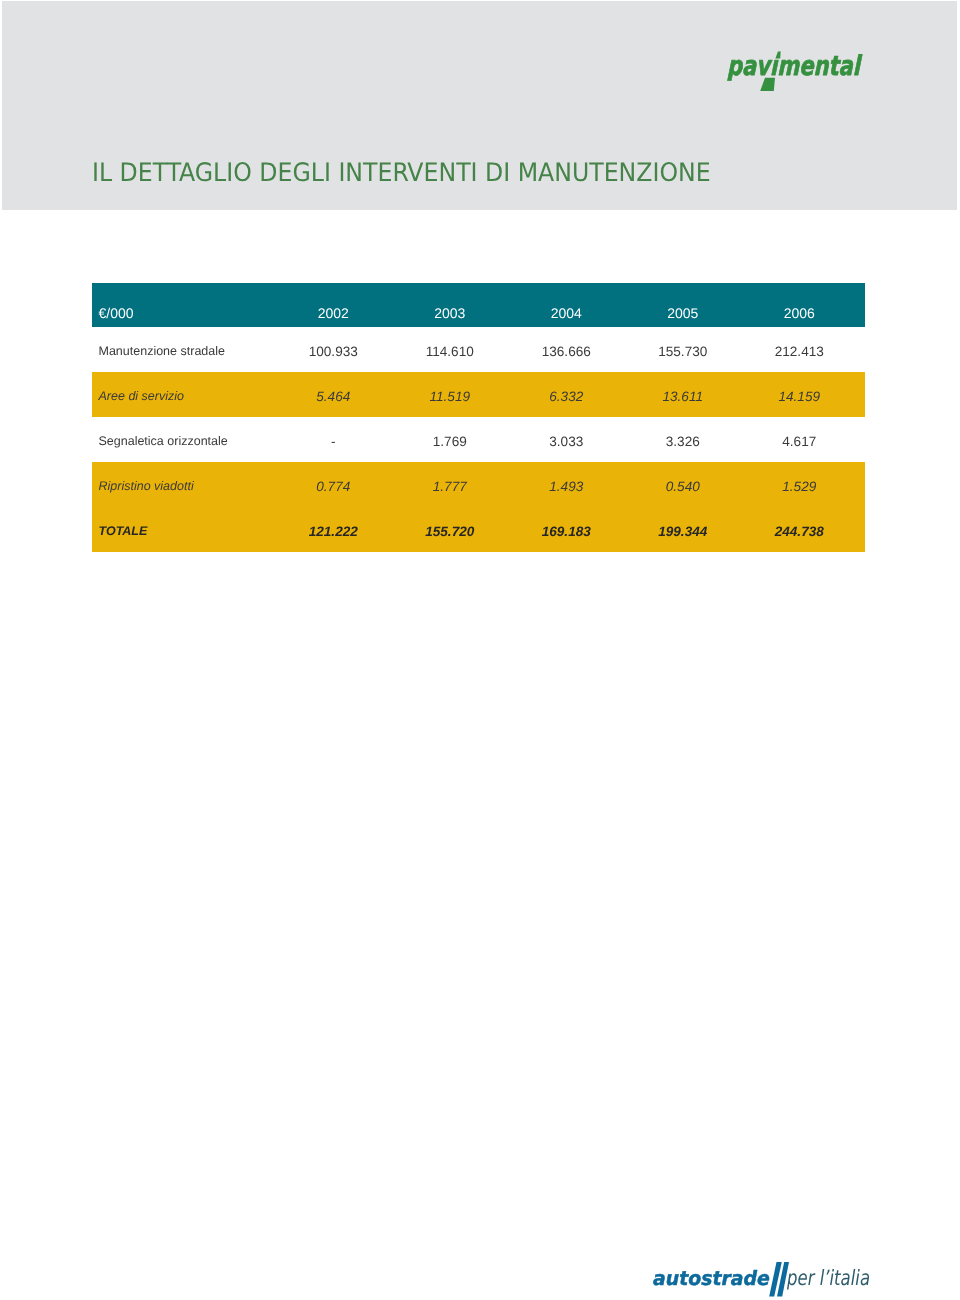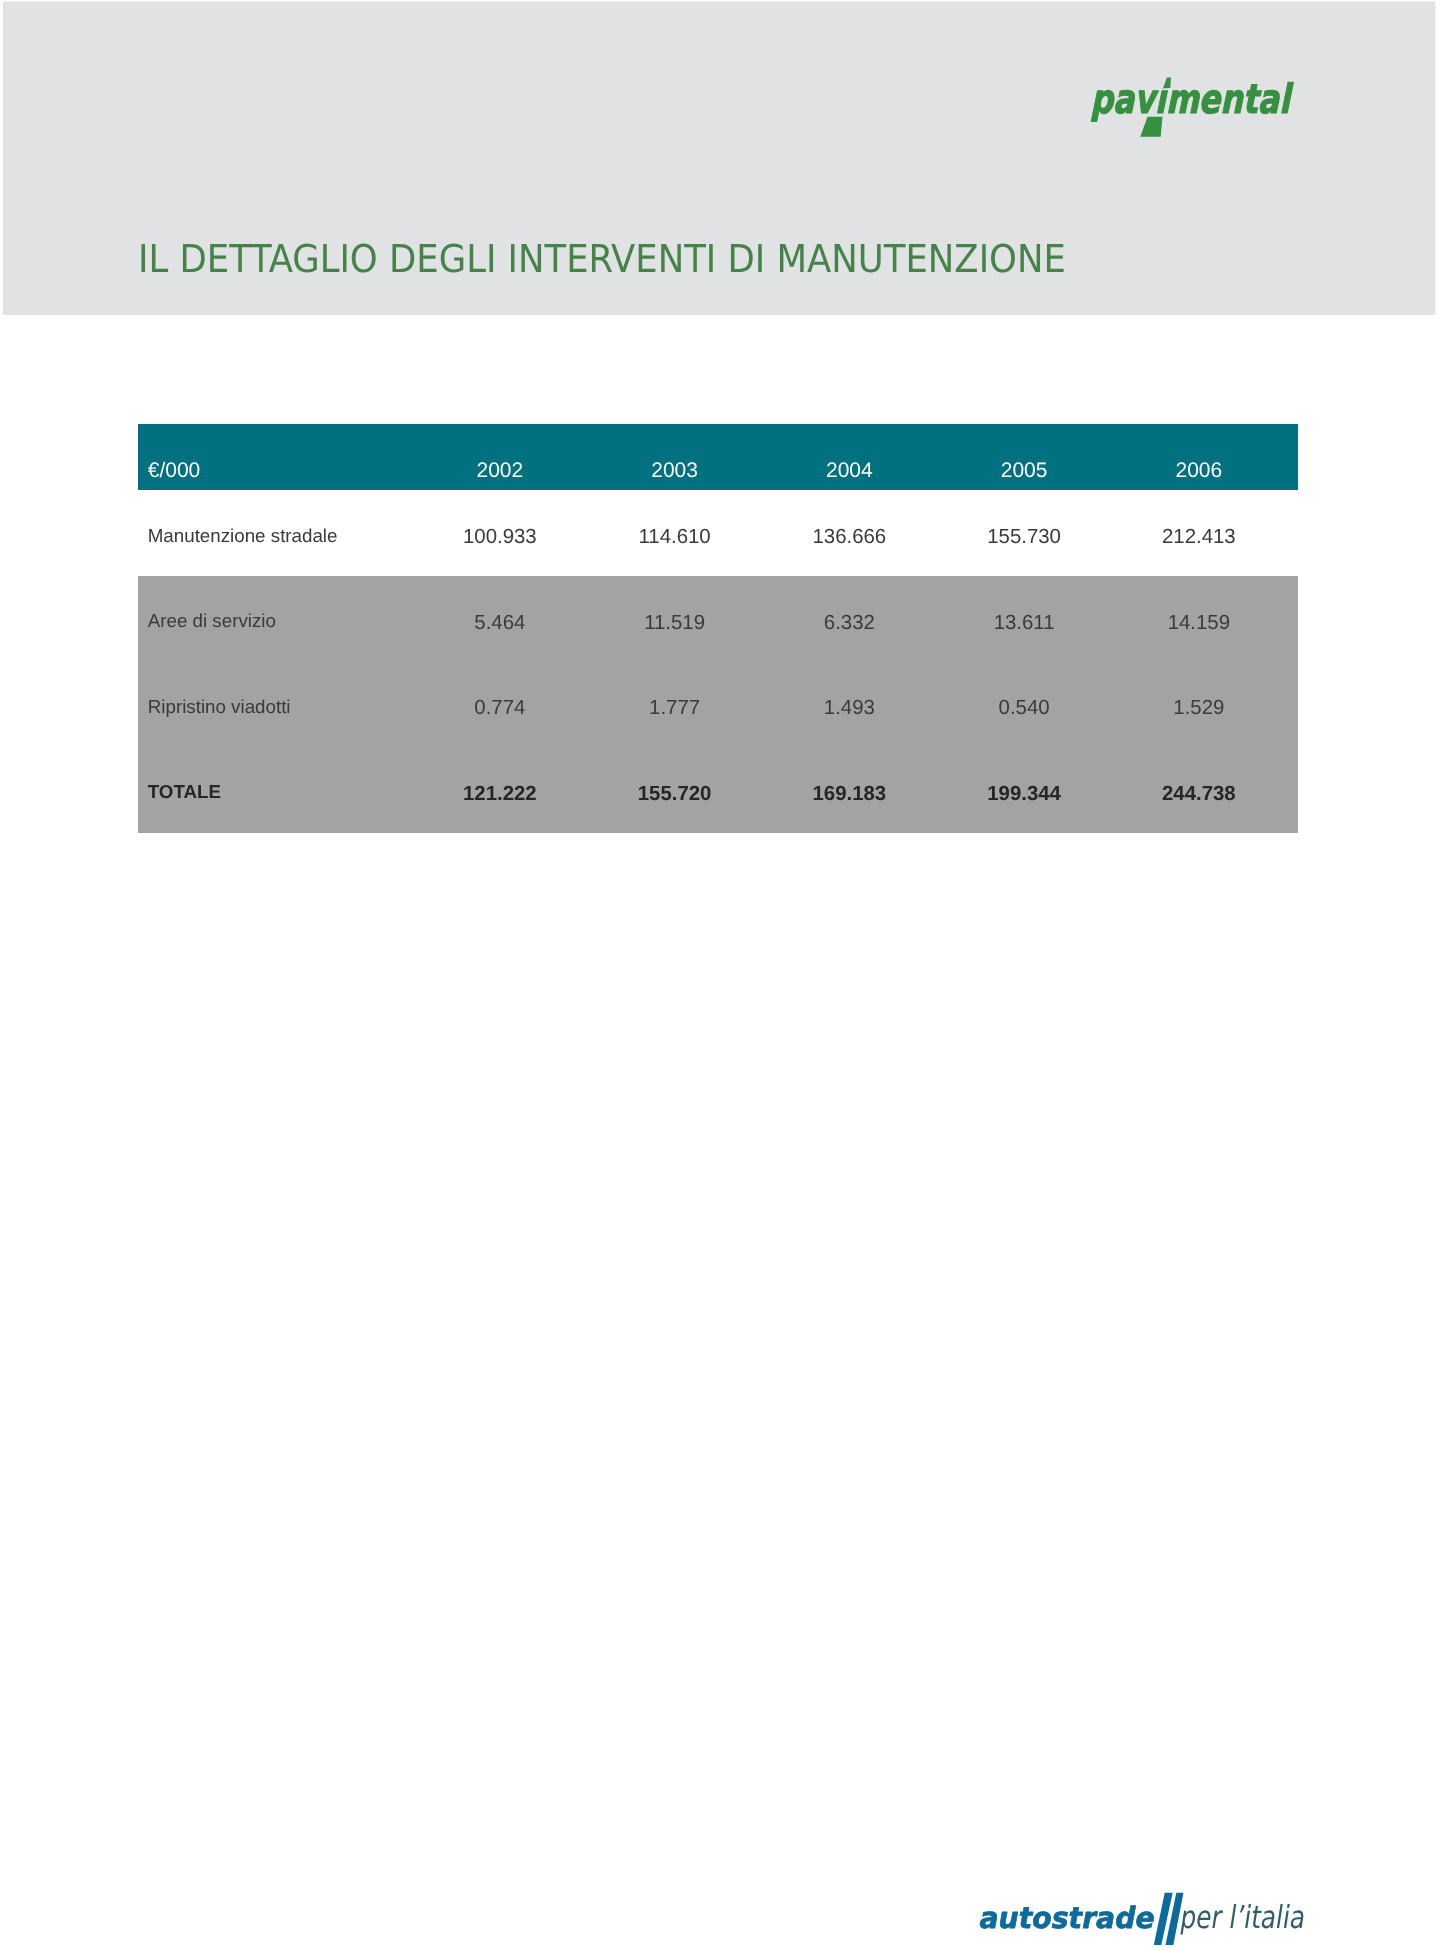--- a/index.html
+++ b/index.html
@@ -33,23 +33,23 @@
     color:#458348;
     font-weight:400;
     white-space:nowrap;
     letter-spacing:0px;
     transform:scaleX(1.03);
     transform-origin:left top;
   }
 
   
   .tbl{position:absolute;left:92px;top:283px;width:773px;}
-  .trow{display:flex;align-items:center;height:57px;box-sizing:border-box;padding-top:3px;}
+  .trow{display:flex;align-items:center;height:45px;box-sizing:border-box;padding-top:3px;}
   .trow.thead{background:#01707f;height:44.3px;padding-top:16px;}
-  .trow.zebra{background:#a3a3a3;}
+  .trow.zebra{background:#eab308;font-style:italic;}
   .trow.plain{background:#ffffff;}
   .c0{flex:0 0 190.5px;padding-left:6.5px;box-sizing:border-box;font-size:12.5px;color:#3a3a3a;}
   .cn{flex:0 0 116.5px;text-align:center;font-size:13.6px;color:#3a3a3a;padding-right:15px;box-sizing:border-box;}
   .thead .c0,.thead .cn{color:#ffffff;font-size:14px;}
   .trow.total .c0,.trow.total .cn{font-weight:bold;color:#262626;}
 
   
   .autostrade-logo{position:absolute;left:645px;top:1252px;width:240px;height:50px;}
 </style>
 </head>
@@ -92,20 +92,28 @@
         <div class="cn">212.413</div>
       </div>
       <div class="trow zebra">
         <div class="c0">Aree di servizio</div>
         <div class="cn">5.464</div>
         <div class="cn">11.519</div>
         <div class="cn">6.332</div>
         <div class="cn">13.611</div>
         <div class="cn">14.159</div>
       </div>
+      <div class="trow plain">
+        <div class="c0">Segnaletica orizzontale</div>
+        <div class="cn">-</div>
+        <div class="cn">1.769</div>
+        <div class="cn">3.033</div>
+        <div class="cn">3.326</div>
+        <div class="cn">4.617</div>
+      </div>
       <div class="trow zebra">
         <div class="c0">Ripristino viadotti</div>
         <div class="cn">0.774</div>
         <div class="cn">1.777</div>
         <div class="cn">1.493</div>
         <div class="cn">0.540</div>
         <div class="cn">1.529</div>
       </div>
       <div class="trow zebra total">
         <div class="c0">TOTALE</div>

